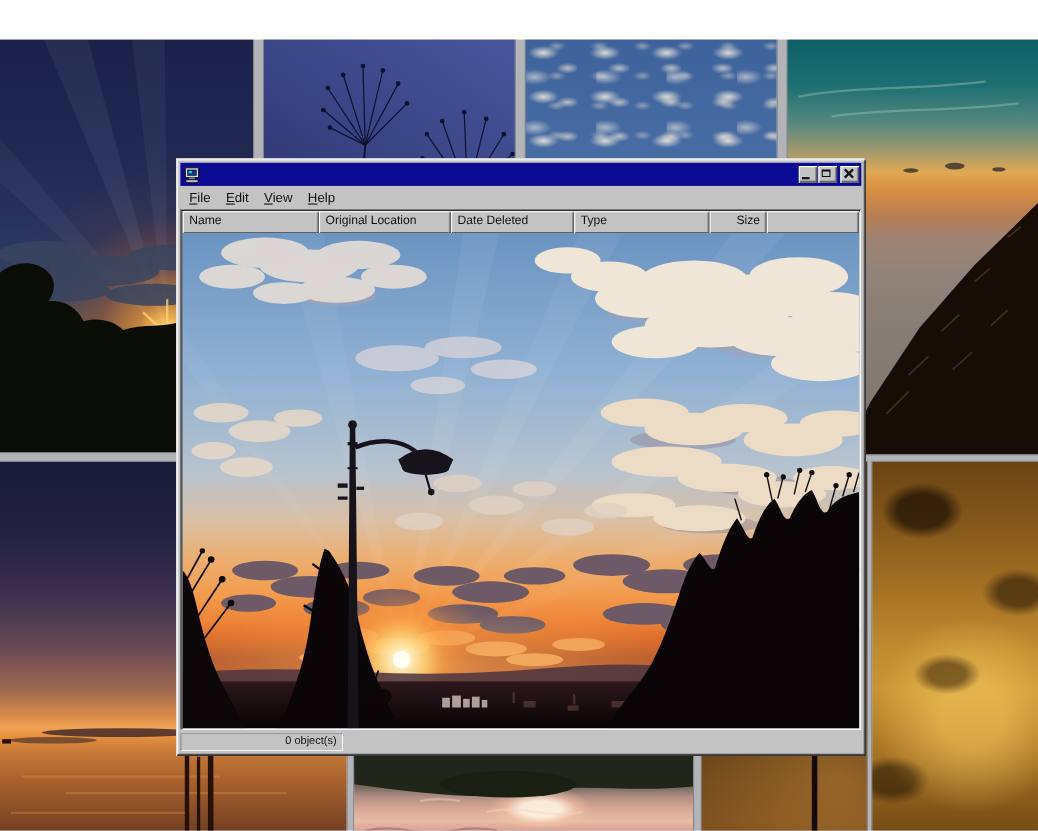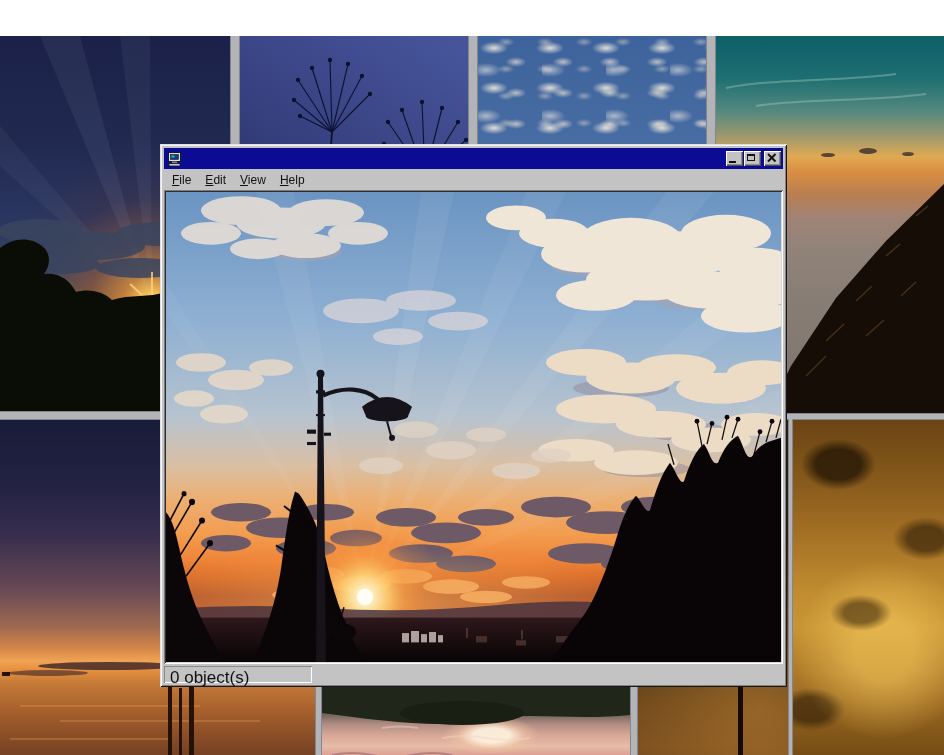--- a/index.html
+++ b/index.html
@@ -66,21 +66,21 @@
   .accel{text-decoration:underline;text-underline-offset:1px;}
   .listview{flex:1 1 auto;display:flex;flex-direction:column;padding:2px;box-sizing:border-box;min-height:0;
     box-shadow:inset 1px 1px 0 #7c7c7c,inset -1px -1px 0 #ffffff,inset 2px 2px 0 #2e2e2e,inset -2px -2px 0 #dadada;}
   .header-row{height:20px;display:flex;flex:0 0 auto;background:#c3c3c3;font-size:11px;color:#111;}
   .hcell{box-sizing:border-box;padding:3px 6px 0 6px;background:#c3c3c3;white-space:nowrap;overflow:hidden;
     box-shadow:inset 1px 1px 0 #ffffff,inset -1px -1px 0 #5e5e5e,inset -2px 0 0 #8f8f8f;}
   .hcell.c0{width:124px;} .hcell.c1{width:120px;} .hcell.c2{width:112px;} .hcell.c3{width:123px;}
   .hcell.c4{width:52px;text-align:right;} .hcell.c5{flex:1 1 auto;}
   .photo{position:relative;flex:1 1 auto;min-height:0;background:#6b91c0;}
   .photo svg{position:absolute;inset:0;width:100%;height:100%;}
-  .statusbar{height:17px;margin-top:2px;display:flex;gap:3px;flex:0 0 auto;font-size:17px;color:#111;}
+  .statusbar{height:17px;margin-top:2px;display:flex;gap:3px;flex:0 0 auto;font-size:10px;color:#111;text-align:right;}
   .spanel{box-shadow:inset 1px 1px 0 #8a8a8a,inset -1px -1px 0 #ffffff;padding:2px 6px 0 6px;box-sizing:border-box;white-space:nowrap;position:relative;}
   .spanel.p1{width:148px;}
   .spanel.p2{flex:1 1 auto;}
   .grip{position:absolute;right:1px;bottom:1px;width:13px;height:13px;}
 </style>
 </head>
 <body>
 
 <div class="screen">
 
@@ -276,20 +276,28 @@
     </div>
 
     <div class="menubar">
       <span class="menu-item"><span class="accel">F</span><span>ile</span></span>
       <span class="menu-item"><span class="accel">E</span><span>dit</span></span>
       <span class="menu-item"><span class="accel">V</span><span>iew</span></span>
       <span class="menu-item"><span class="accel">H</span><span>elp</span></span>
     </div>
 
     <div class="listview">
+      <div class="header-row">
+        <div class="hcell c0">Name</div>
+        <div class="hcell c1">Original Location</div>
+        <div class="hcell c2">Date Deleted</div>
+        <div class="hcell c3">Type</div>
+        <div class="hcell c4">Size</div>
+        <div class="hcell c5"></div>
+      </div>
 
       <div class="photo">
         <svg viewBox="0 0 615 455" preserveAspectRatio="none">
           <defs>
             <linearGradient id="sky" x1="0" y1="0" x2="0" y2="1">
               <stop offset="0" stop-color="#6b94c2"></stop>
                 <stop offset="0.3" stop-color="#8fb0d2"></stop>
               <stop offset="0.52" stop-color="#b7c3cf"></stop>
                 <stop offset="0.63" stop-color="#dabfa4"></stop>
               <stop offset="0.71" stop-color="#ecaf72"></stop>

